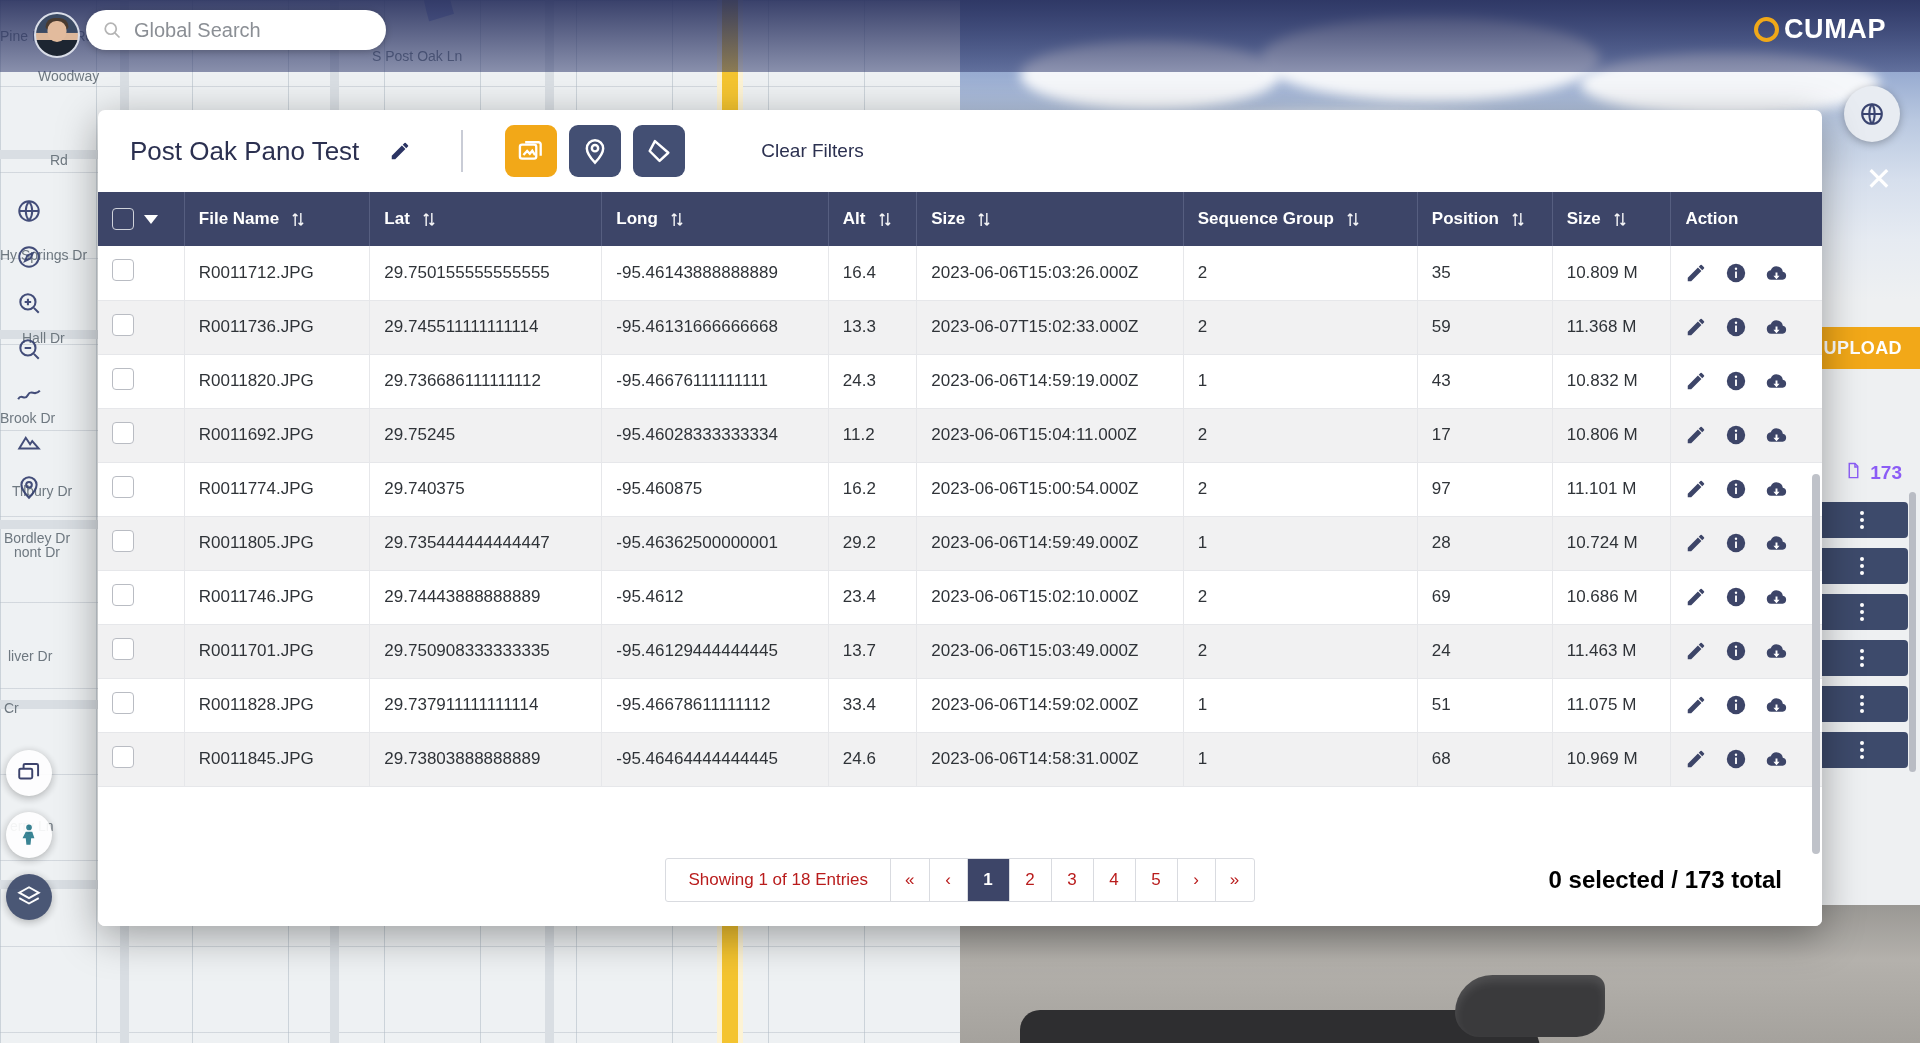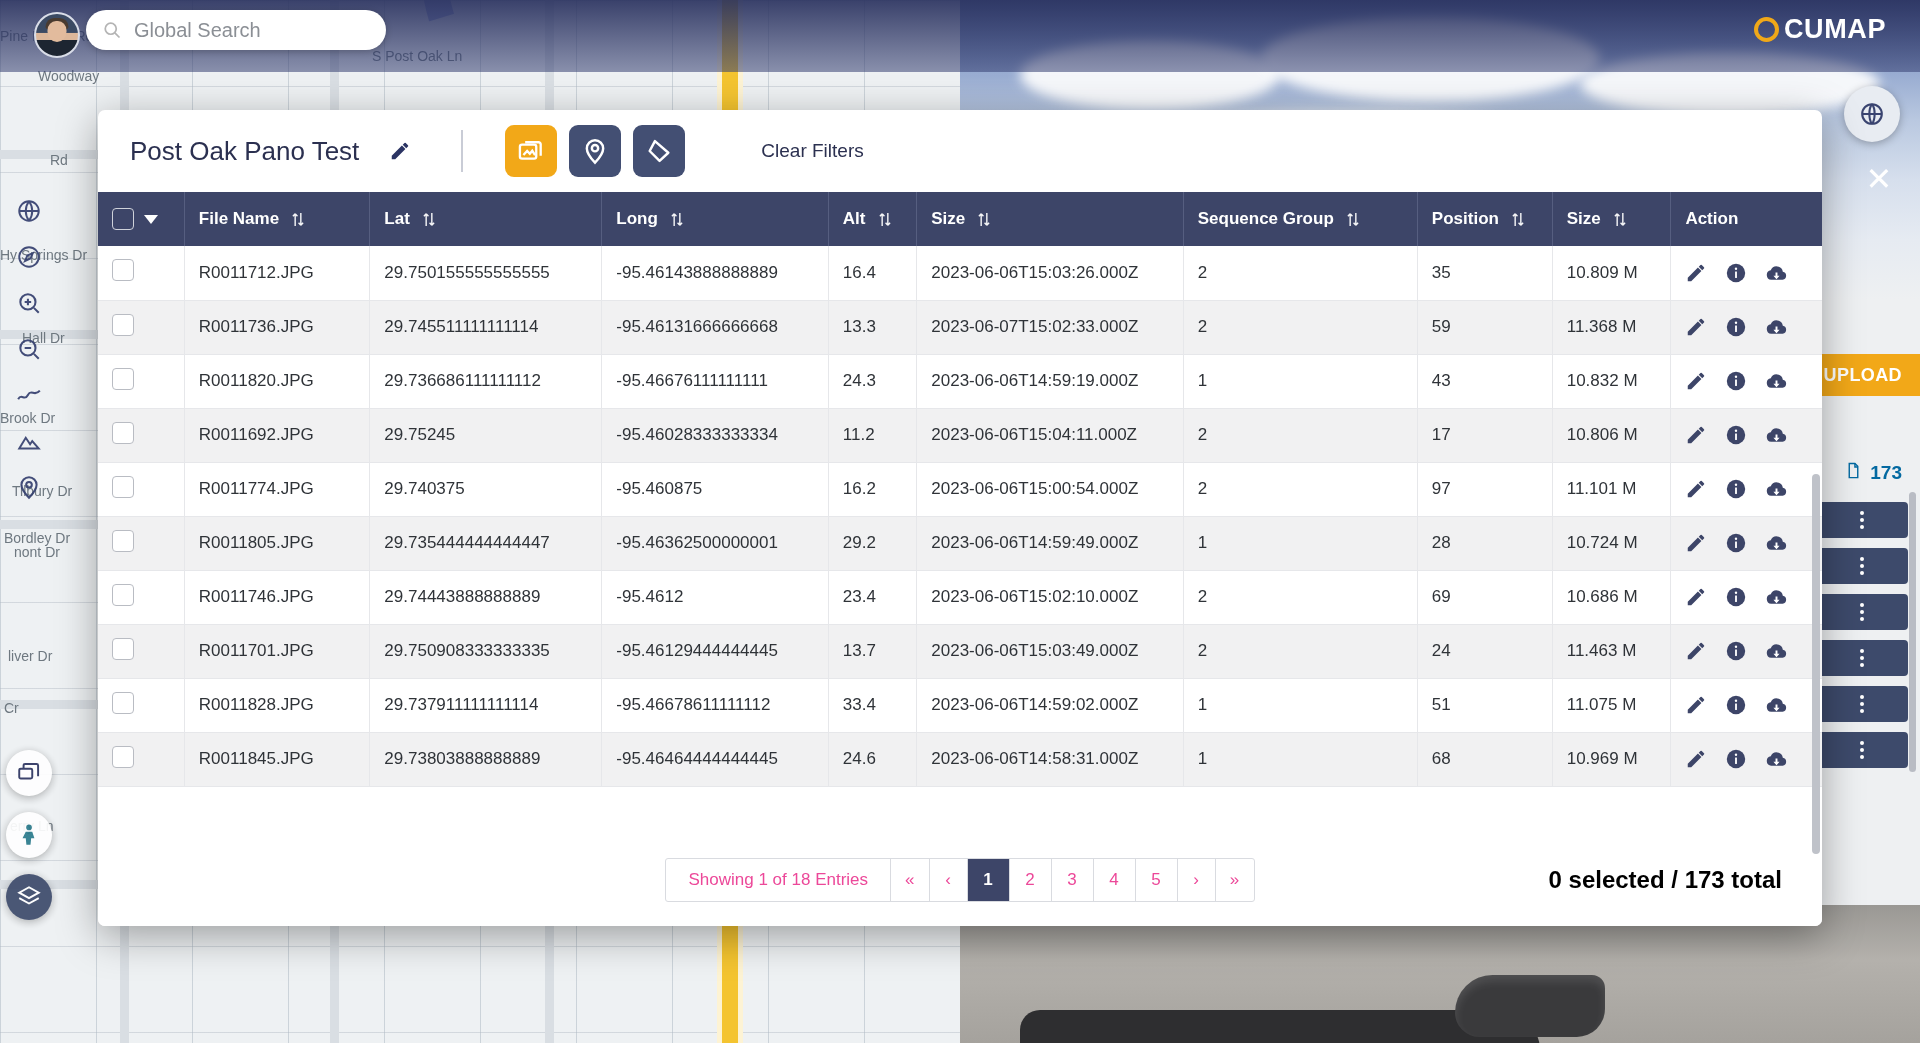--- a/index.html
+++ b/index.html
@@ -146,26 +146,25 @@
   .rp-globe {
     position: absolute; right: 20px; top: 14px; width: 56px; height: 56px;
     border-radius: 50%; background: #e8ecf2; box-shadow: 0 2px 8px rgba(0,0,0,.28);
     display: flex; align-items: center; justify-content: center; color: #3a4470;
   }
   .rp-upload {
     position: absolute; right: 0px; top: 255px; height: 42px; padding: 0 18px 0 22px;
     background: #f2a818; color: #fff; font-size: 18px; font-weight: 700;
     display: flex; align-items: center; border-radius: 6px 0 0 6px;
     letter-spacing: .4px;
-    margin-top: 27px;
   }
   .rp-count {
     position: absolute; right: 18px; top: 390px;
     display: flex; gap: 8px;
-    color: #0369a1; font-size: 19px; font-weight: 700;
+    color: #8b5cf6; font-size: 19px; font-weight: 700;
   }
   .rp-kebab-list { position: absolute; right: 12px; top: 430px; width: 92px; }
   .rp-kebab {
     height: 36px; margin-bottom: 10px; background: #3d4a6b; border-radius: 4px;
     display: flex; align-items: center; justify-content: center; gap: 3px;
     flex-direction: column;
   }
   .rp-kebab i { width: 4px; height: 4px; border-radius: 50%; background: #fff; display: block; }
   .rp-scroll {
     position: absolute; right: 4px; top: 420px; width: 7px; height: 280px;
@@ -254,21 +253,21 @@
   .modal-footer {
     height: 92px; flex: 0 0 92px; display: flex; align-items: center;
     padding: 0 40px; position: relative; background: #fff;
   }
   .pager {
     margin: 0 auto; display: flex; align-items: stretch; height: 44px;
     border: 1px solid #d9dbe0; border-radius: 3px; overflow: hidden;
   }
   .pager > div {
     display: flex; align-items: center; justify-content: center;
-    border-right: 1px solid #d9dbe0; font-size: 17px; color: #ec4899;
+    border-right: 1px solid #d9dbe0; font-size: 17px; color: #b91c1c;
     padding: 0 14px; min-width: 38px;
   }
   .pager > div:last-child { border-right: none; }
   .pager .showing { padding: 0 22px; }
   .pager .pg-num { min-width: 42px; }
   .pager .pg-num.active { background: #3d4568; color: #fff; font-weight: 700; }
   .sel-total {
     position: absolute; right: 40px; font-size: 24px; font-weight: 700;
     color: #000000;
   }

